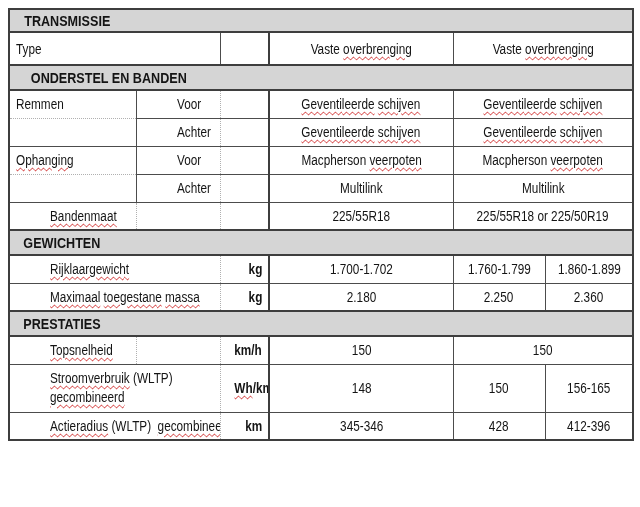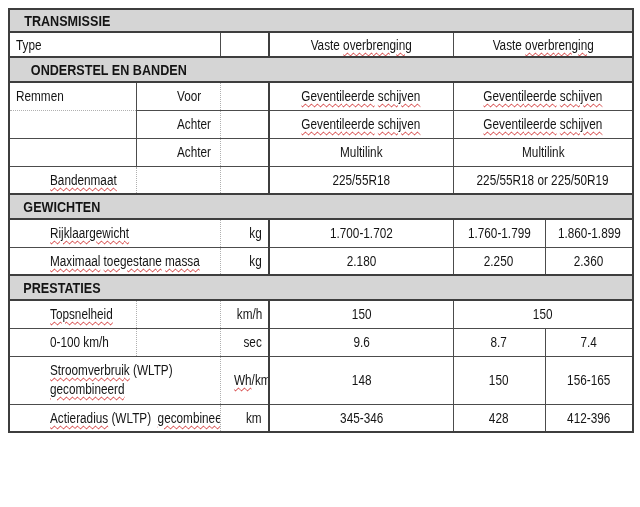--- a/index.html
+++ b/index.html
@@ -30,21 +30,21 @@
     background:#d5d5d5;
     text-align:left;
     font-weight:bold;
     font-size:15px;
     border-top:2px solid #3e3e3e;
     border-bottom:2px solid #3e3e3e;
     height:23px;
   }
   tr.hdr1 th.section { height:21px; }
   tr.data   { height:28px; }
-  tr.type-r { height:25px; }
+  tr.type-r { height:33px; }
   tr.tall   { height:48px; }
 
   
   .tx { display:inline-block; transform:scaleX(0.84); white-space:pre; }
   .aL { text-align:left; }   .aL .tx { transform-origin:0 50%; }
   .aC { text-align:center;margin-top:24px; } .aC .tx { transform-origin:50% 50%; }
   .aR { text-align:right; }  .aR .tx { transform-origin:100% 50%; }
 
   
   .sq {
@@ -53,21 +53,21 @@
     text-decoration-color:#cc1f1f;
     text-decoration-thickness:1px;
     text-underline-offset:2px;
   }
 
   
   .dotR { border-right:1px dotted #b0b0b0;padding-left:40px; }
   .dotL { border-left:1px dotted #b0b0b0; }
   .dotB { border-bottom:1px dotted #b0b0b0;margin-top:28px; }
   .dotT { border-top:1px dotted #b0b0b0; }
-  .thickR { border-right:2px solid #3e3e3e; }
+  .thickR { border-right:2px solid #3e3e3e;font-weight:bold; }
   .thickL { border-left:2px solid #3e3e3e; }
 
   .two-line { white-space:normal; line-height:19px;text-decoration:underline; }
 </style>
 </head>
 <body>
 
 <div class="sheet">
 <table class="spec">
   <colgroup>
@@ -101,20 +101,27 @@
     <td class="aC" colspan="2"><span class="tx"><span class="sq">Geventileerde</span><span> </span><span class="sq">schijven</span></span></td>
   </tr>
   <tr class="data">
     <td class="aL dotT"></td>
     <td class="aL dotR"><span class="tx">Achter</span></td>
     <td class="aR dotL thickR"></td>
     <td class="aC thickL"><span class="tx"><span class="sq">Geventileerde</span><span> </span><span class="sq">schijven</span></span></td>
     <td class="aC" colspan="2"><span class="tx"><span class="sq">Geventileerde</span><span> </span><span class="sq">schijven</span></span></td>
   </tr>
   <tr class="data">
+    <td class="aL dotB"><span class="tx"><span class="sq">Ophanging</span></span></td>
+    <td class="aL dotR"><span class="tx">Voor</span></td>
+    <td class="aR dotL thickR"></td>
+    <td class="aC thickL"><span class="tx"><span>Macpherson </span><span class="sq">veerpoten</span></span></td>
+    <td class="aC" colspan="2"><span class="tx"><span>Macpherson </span><span class="sq">veerpoten</span></span></td>
+  </tr>
+  <tr class="data">
     <td class="aL dotT"></td>
     <td class="aL dotR"><span class="tx">Achter</span></td>
     <td class="aR dotL thickR"></td>
     <td class="aC thickL"><span class="tx">Multilink</span></td>
     <td class="aC" colspan="2"><span class="tx">Multilink</span></td>
   </tr>
   <tr class="data">
     <td class="aL dotR"><span class="tx"><span class="sq">Bandenmaat</span></span></td>
     <td class="aL dotL dotR"></td>
     <td class="aR dotL thickR"></td>
@@ -143,28 +150,20 @@
   <tr>
     <th class="section" colspan="6"><span class="tx">PRESTATIES</span></th>
   </tr>
   <tr class="data">
     <td class="aL dotR"><span class="tx"><span class="sq">Topsnelheid</span></span></td>
     <td class="aL dotL dotR"></td>
     <td class="aR dotL thickR"><span class="tx">km/h</span></td>
     <td class="aC thickL"><span class="tx">150</span></td>
     <td class="aC" colspan="2"><span class="tx">150</span></td>
   </tr>
-  <tr class="data">
-    <td class="aL dotR"><span class="tx">0-100 km/h</span></td>
-    <td class="aL dotL dotR"></td>
-    <td class="aR dotL thickR"><span class="tx">sec</span></td>
-    <td class="aC thickL"><span class="tx">9.6</span></td>
-    <td class="aC"><span class="tx">8.7</span></td>
-    <td class="aC"><span class="tx">7.4</span></td>
-  </tr>
   <tr class="tall">
     <td class="aL dotR two-line" colspan="2"><span class="tx"><span class="sq">Stroomverbruik</span><span> (WLTP)</span><br><span class="sq">gecombineerd</span></span></td>
     <td class="aR dotL thickR"><span class="tx"><span class="sq">Wh</span><span>/km</span></span></td>
     <td class="aC thickL"><span class="tx">148</span></td>
     <td class="aC"><span class="tx">150</span></td>
     <td class="aC"><span class="tx">156-165</span></td>
   </tr>
   <tr class="data">
     <td class="aL dotR" colspan="2"><span class="tx"><span class="sq">Actieradius</span><span> (WLTP)&nbsp; </span><span class="sq">gecombineerd</span></span></td>
     <td class="aR dotL thickR"><span class="tx">km</span></td>

